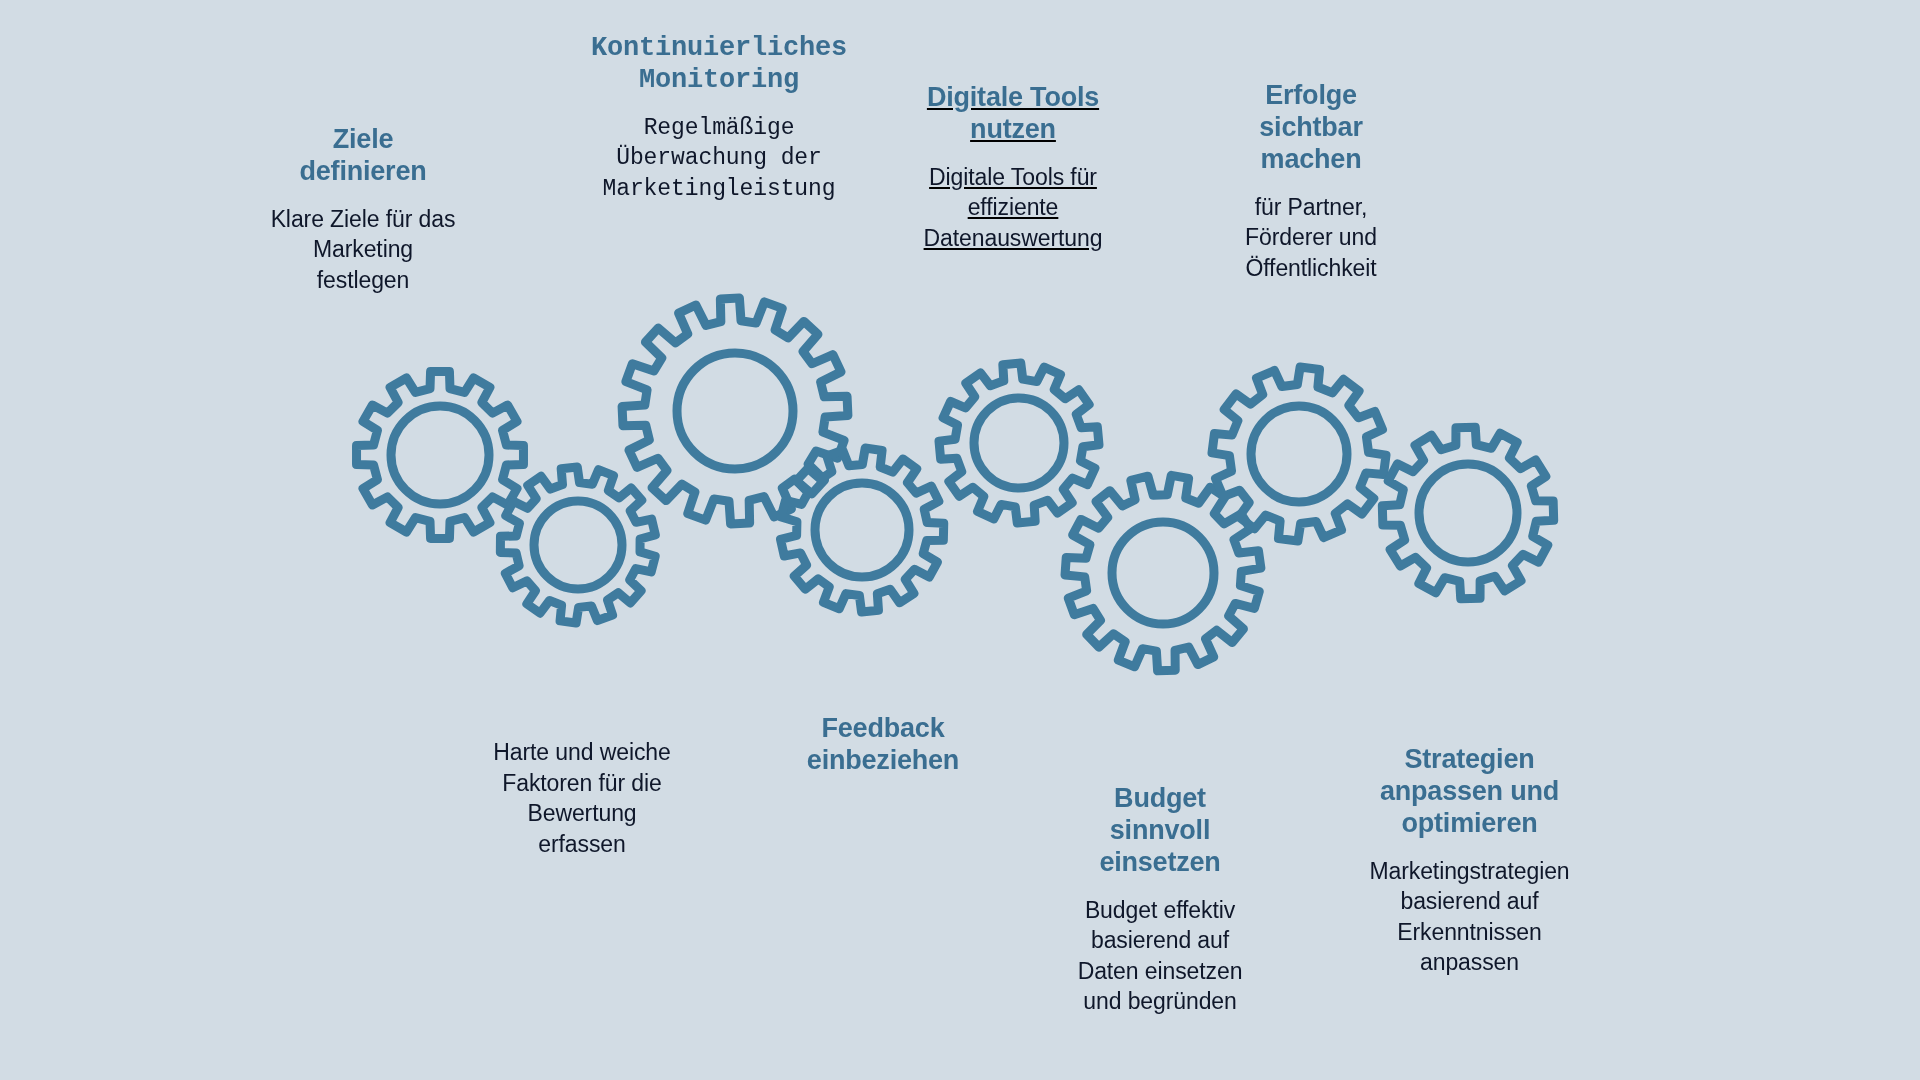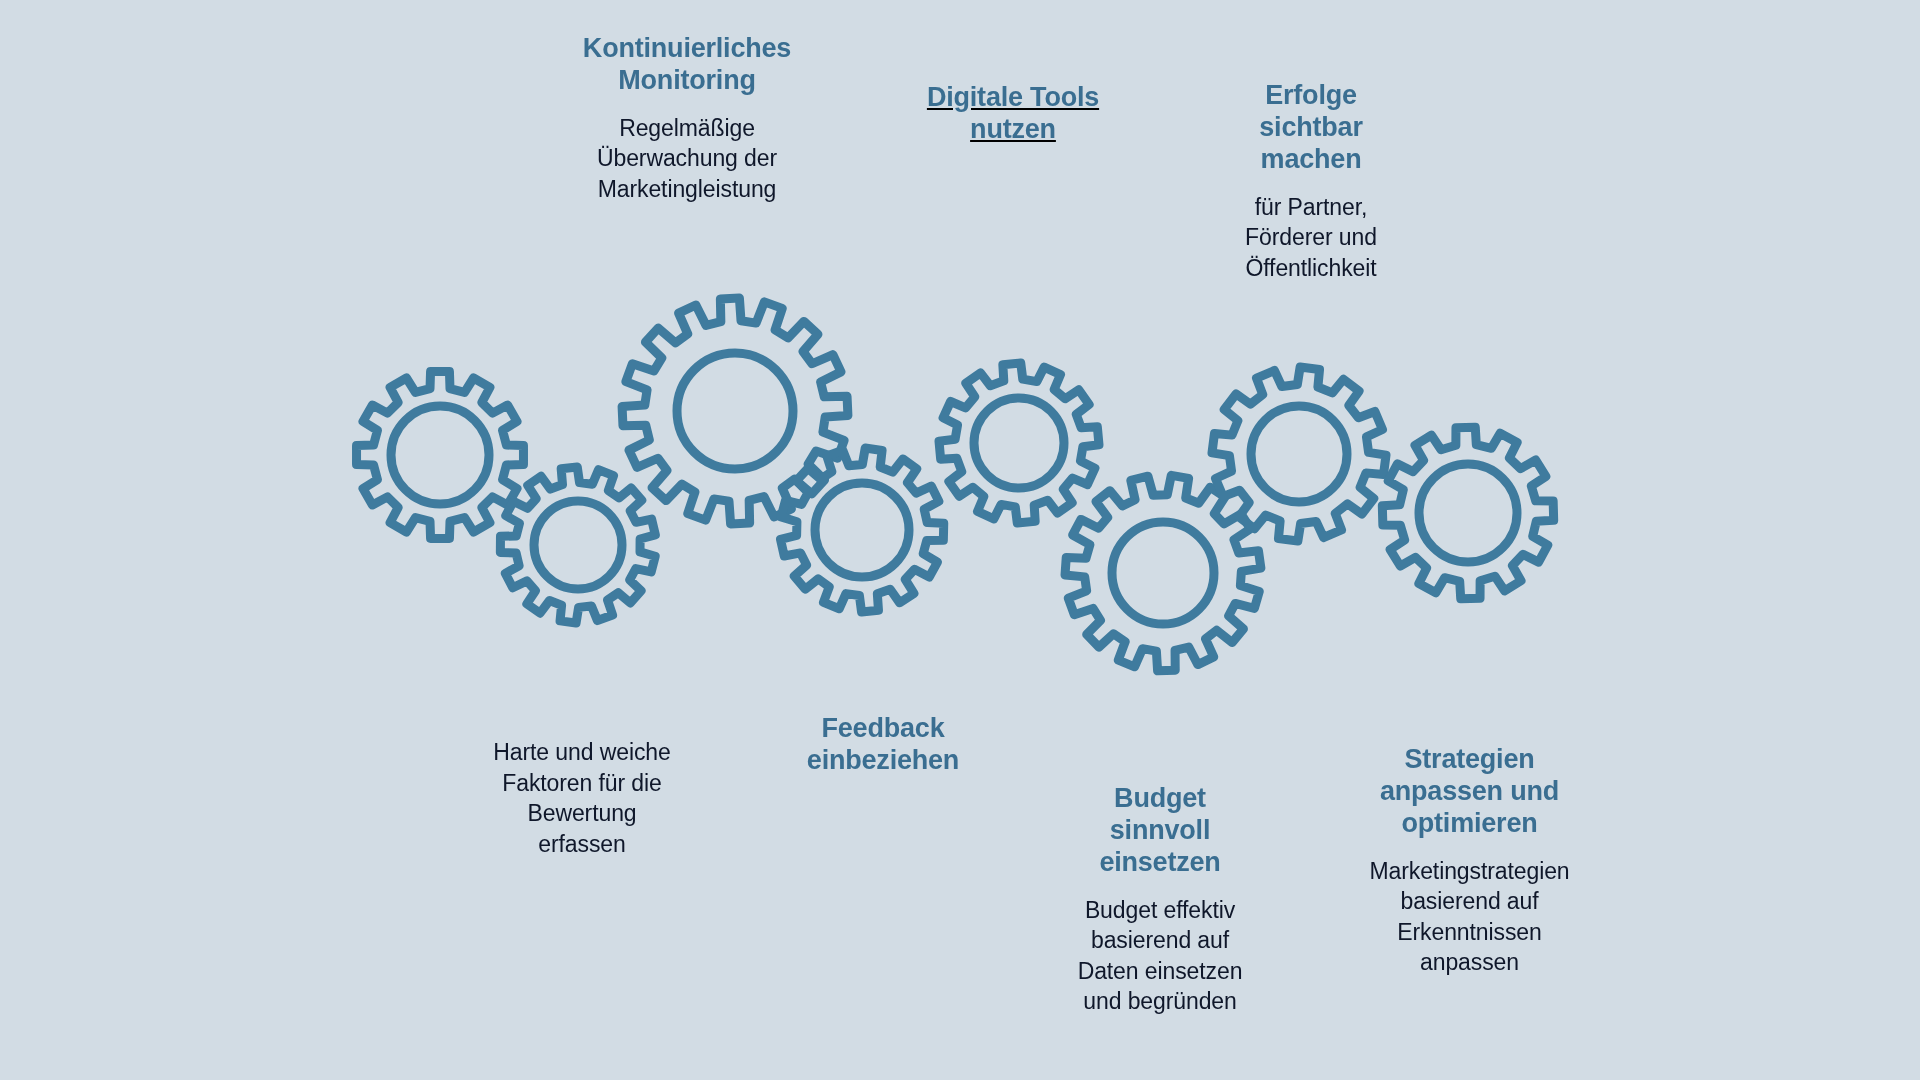--- a/index.html
+++ b/index.html
@@ -84,28 +84,33 @@
       <g>
         <path d="M1360.08 487.37L1373.77 498.48L1361.95 514.05L1347.57 503.85L1335.21 513.44L1335.21 513.44L1341.51 529.90L1323.50 537.48L1316.14 521.46L1300.64 523.58L1300.64 523.58L1297.87 540.99L1278.47 538.54L1280.11 520.99L1265.63 515.08L1265.63 515.08L1254.52 528.77L1238.95 516.95L1249.15 502.57L1239.56 490.21L1239.56 490.21L1223.10 496.51L1215.52 478.50L1231.54 471.14L1229.42 455.64L1229.42 455.64L1212.01 452.87L1214.46 433.47L1232.01 435.11L1237.92 420.63L1237.92 420.63L1224.23 409.52L1236.05 393.95L1250.43 404.15L1262.79 394.56L1262.79 394.56L1256.49 378.10L1274.50 370.52L1281.86 386.54L1297.36 384.42L1297.36 384.42L1300.13 367.01L1319.53 369.46L1317.89 387.01L1332.37 392.92L1332.37 392.92L1343.48 379.23L1359.05 391.05L1348.85 405.43L1358.44 417.79L1358.44 417.79L1374.90 411.49L1382.48 429.50L1366.46 436.86L1368.58 452.36L1368.58 452.36L1385.99 455.13L1383.54 474.53L1365.99 472.89L1360.08 487.37Z" fill="none" stroke="#3f7b9e" stroke-width="9" stroke-linejoin="round" stroke-linecap="round"></path>
         <circle cx="1299" cy="454" r="48" fill="none" stroke="#3f7b9e" stroke-width="9"></circle>
       </g>
       <g>
         <path d="M1512.37 565.58L1521.01 580.72L1504.55 590.84L1494.94 576.31L1480.13 580.72L1480.13 580.72L1480.05 598.15L1460.73 598.69L1459.68 581.30L1444.64 577.71L1444.64 577.71L1435.86 592.77L1418.86 583.58L1426.65 567.99L1415.42 557.37L1415.42 557.37L1400.28 566.01L1390.16 549.55L1404.69 539.94L1400.28 525.13L1400.28 525.13L1382.85 525.05L1382.31 505.73L1399.70 504.68L1403.29 489.64L1403.29 489.64L1388.23 480.86L1397.42 463.86L1413.01 471.65L1423.63 460.42L1423.63 460.42L1414.99 445.28L1431.45 435.16L1441.06 449.69L1455.87 445.28L1455.87 445.28L1455.95 427.85L1475.27 427.31L1476.32 444.70L1491.36 448.29L1491.36 448.29L1500.14 433.23L1517.14 442.42L1509.35 458.01L1520.58 468.63L1520.58 468.63L1535.72 459.99L1545.84 476.45L1531.31 486.06L1535.72 500.87L1535.72 500.87L1553.15 500.95L1553.69 520.27L1536.30 521.32L1532.71 536.36L1532.71 536.36L1547.77 545.14L1538.58 562.14L1522.99 554.35L1512.37 565.58Z" fill="none" stroke="#3f7b9e" stroke-width="9" stroke-linejoin="round" stroke-linecap="round"></path>
         <circle cx="1468" cy="513" r="49" fill="none" stroke="#3f7b9e" stroke-width="9"></circle>
       </g>
     </svg>
 
+  <div class="label-block" style="left:268px; top:124px; width:190px;">
+    <div class="label-title">Ziele<br>definieren</div>
+    <div class="label-desc">Klare Ziele für das<br>Marketing<br>festlegen</div>
+  </div>
 
-  <div class="label-block" style="left:557px; top:33px; width:260px;">
+  <div class="label-block" style="left:589px; top:33px; width:260px;font-family:Liberation Mono, monospace;">
     <div class="label-title">Kontinuierliches<br>Monitoring</div>
     <div class="label-desc">Regelmäßige<br>Überwachung der<br>Marketingleistung</div>
   </div>
 
   <div class="label-block" style="left:898px; top:82px; width:230px;text-decoration:underline;">
     <div class="label-title">Digitale Tools<br>nutzen</div>
+    <div class="label-desc">Digitale Tools für<br>effiziente<br>Datenauswertung</div>
   </div>
 
   <div class="label-block" style="left:1216px; top:80px; width:190px;">
     <div class="label-title">Erfolge<br>sichtbar<br>machen</div>
     <div class="label-desc">für Partner,<br>Förderer und<br>Öffentlichkeit</div>
   </div>
 
   <div class="label-block" style="left:447px; top:737px; width:270px;">
     <div class="label-desc">Harte und weiche<br>Faktoren für die<br>Bewertung<br>erfassen</div>
   </div>

